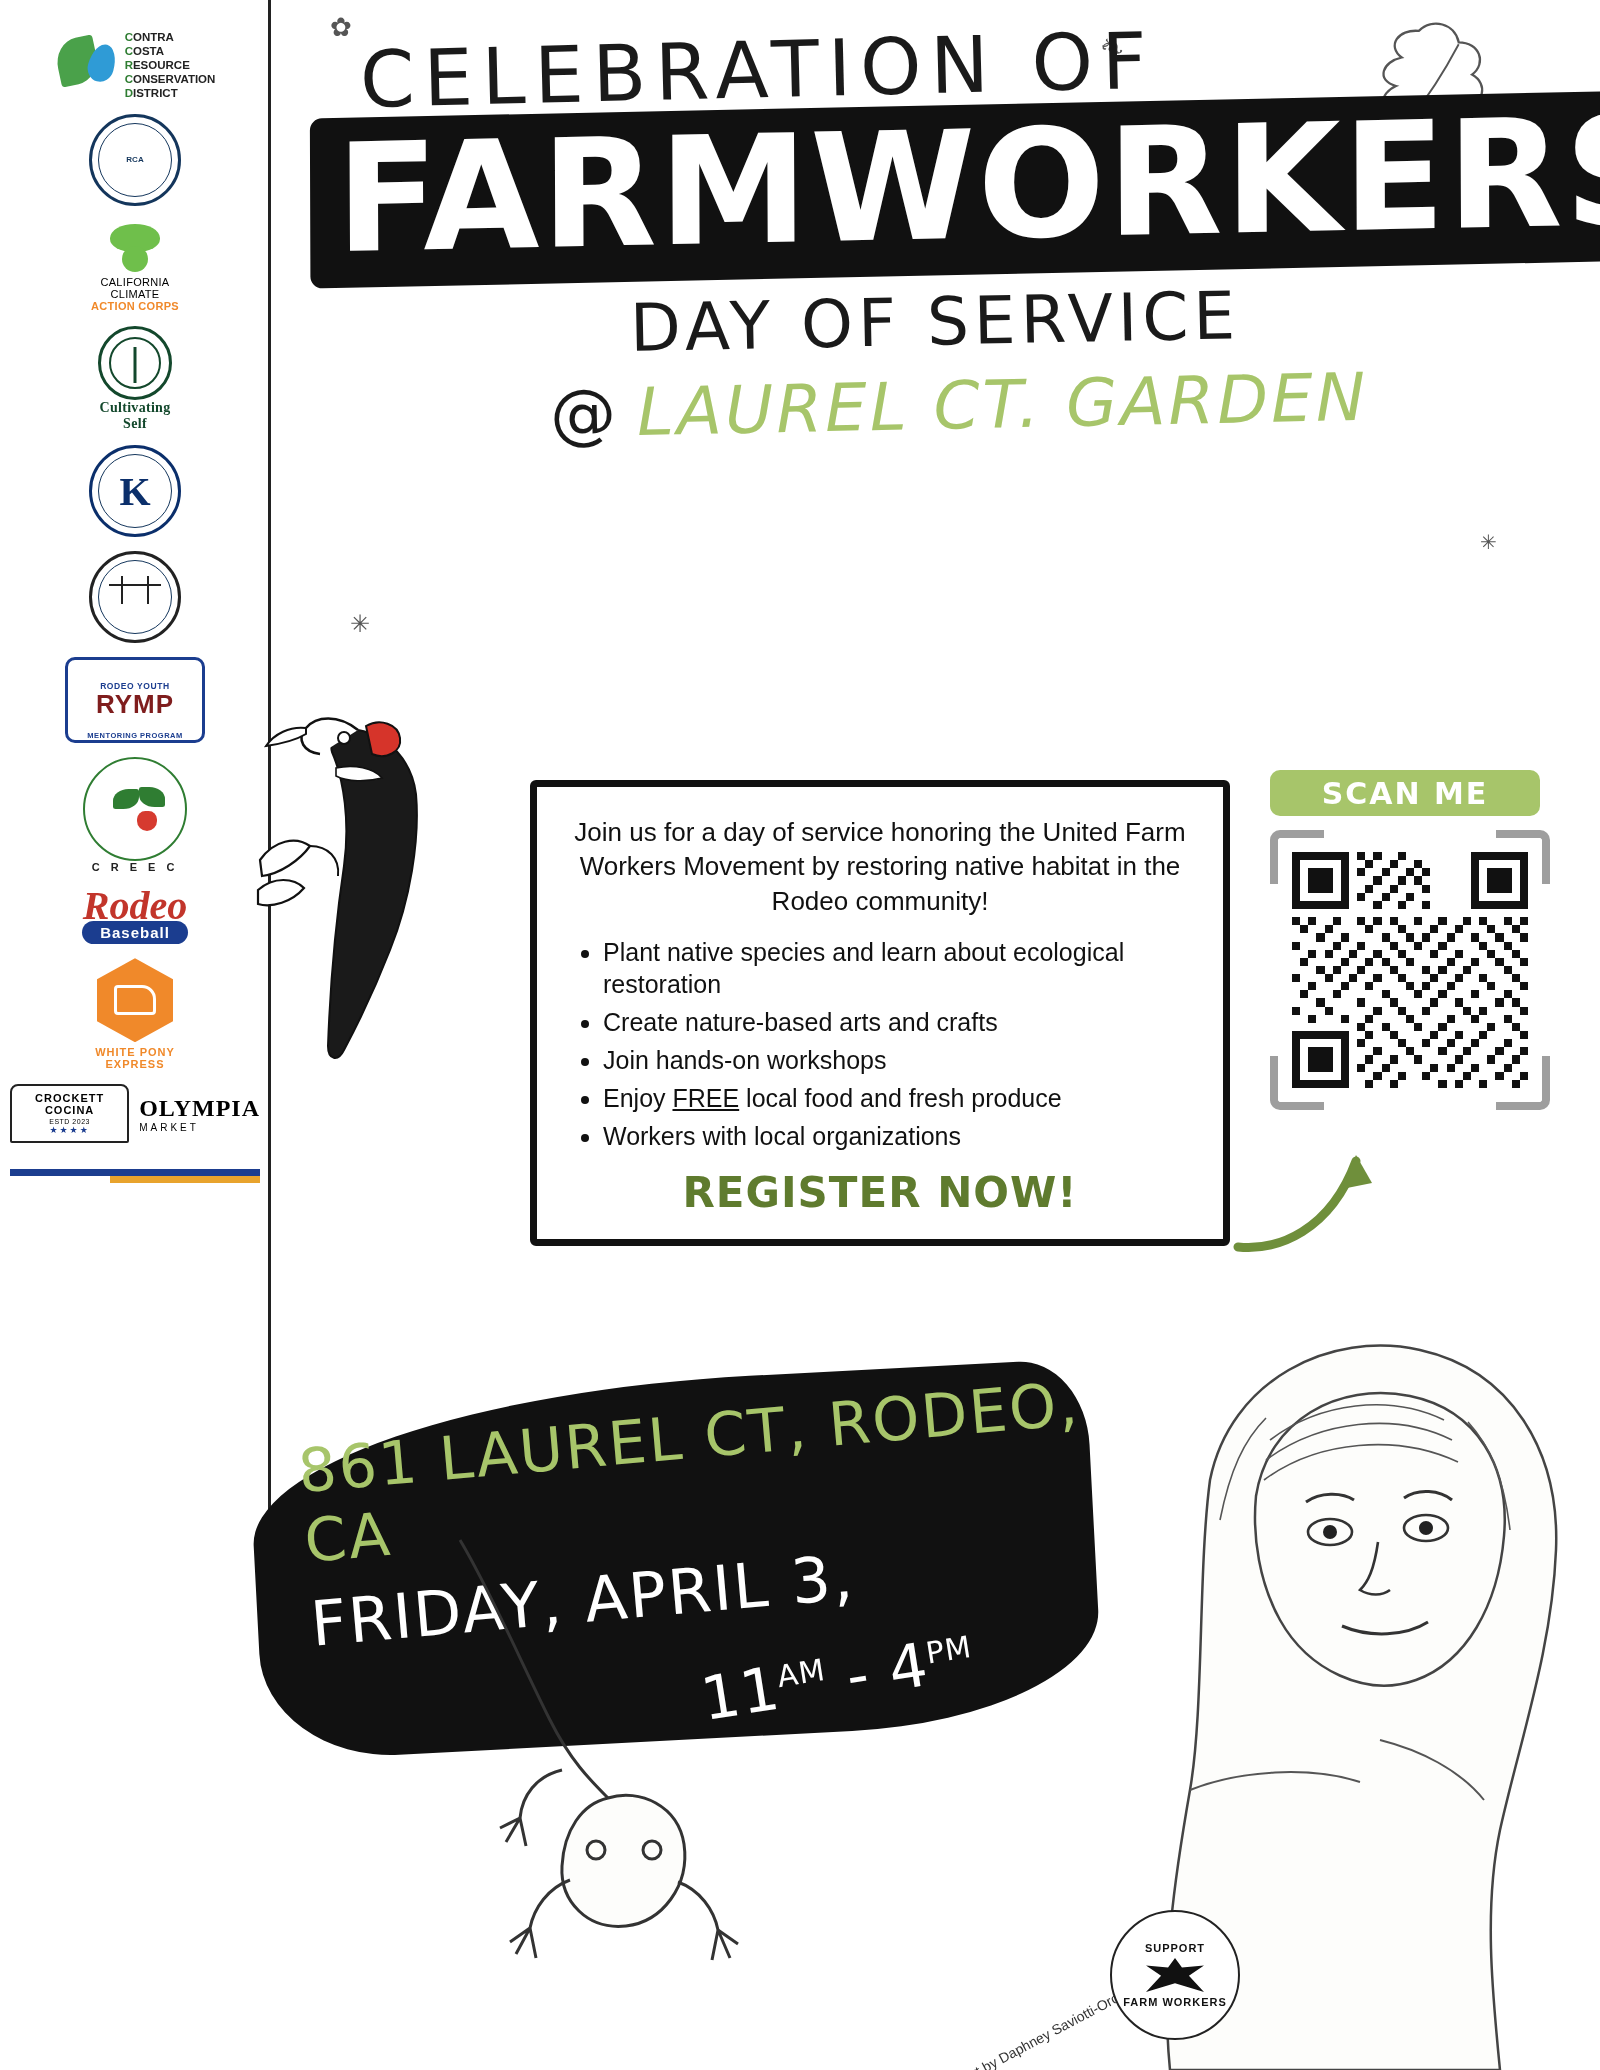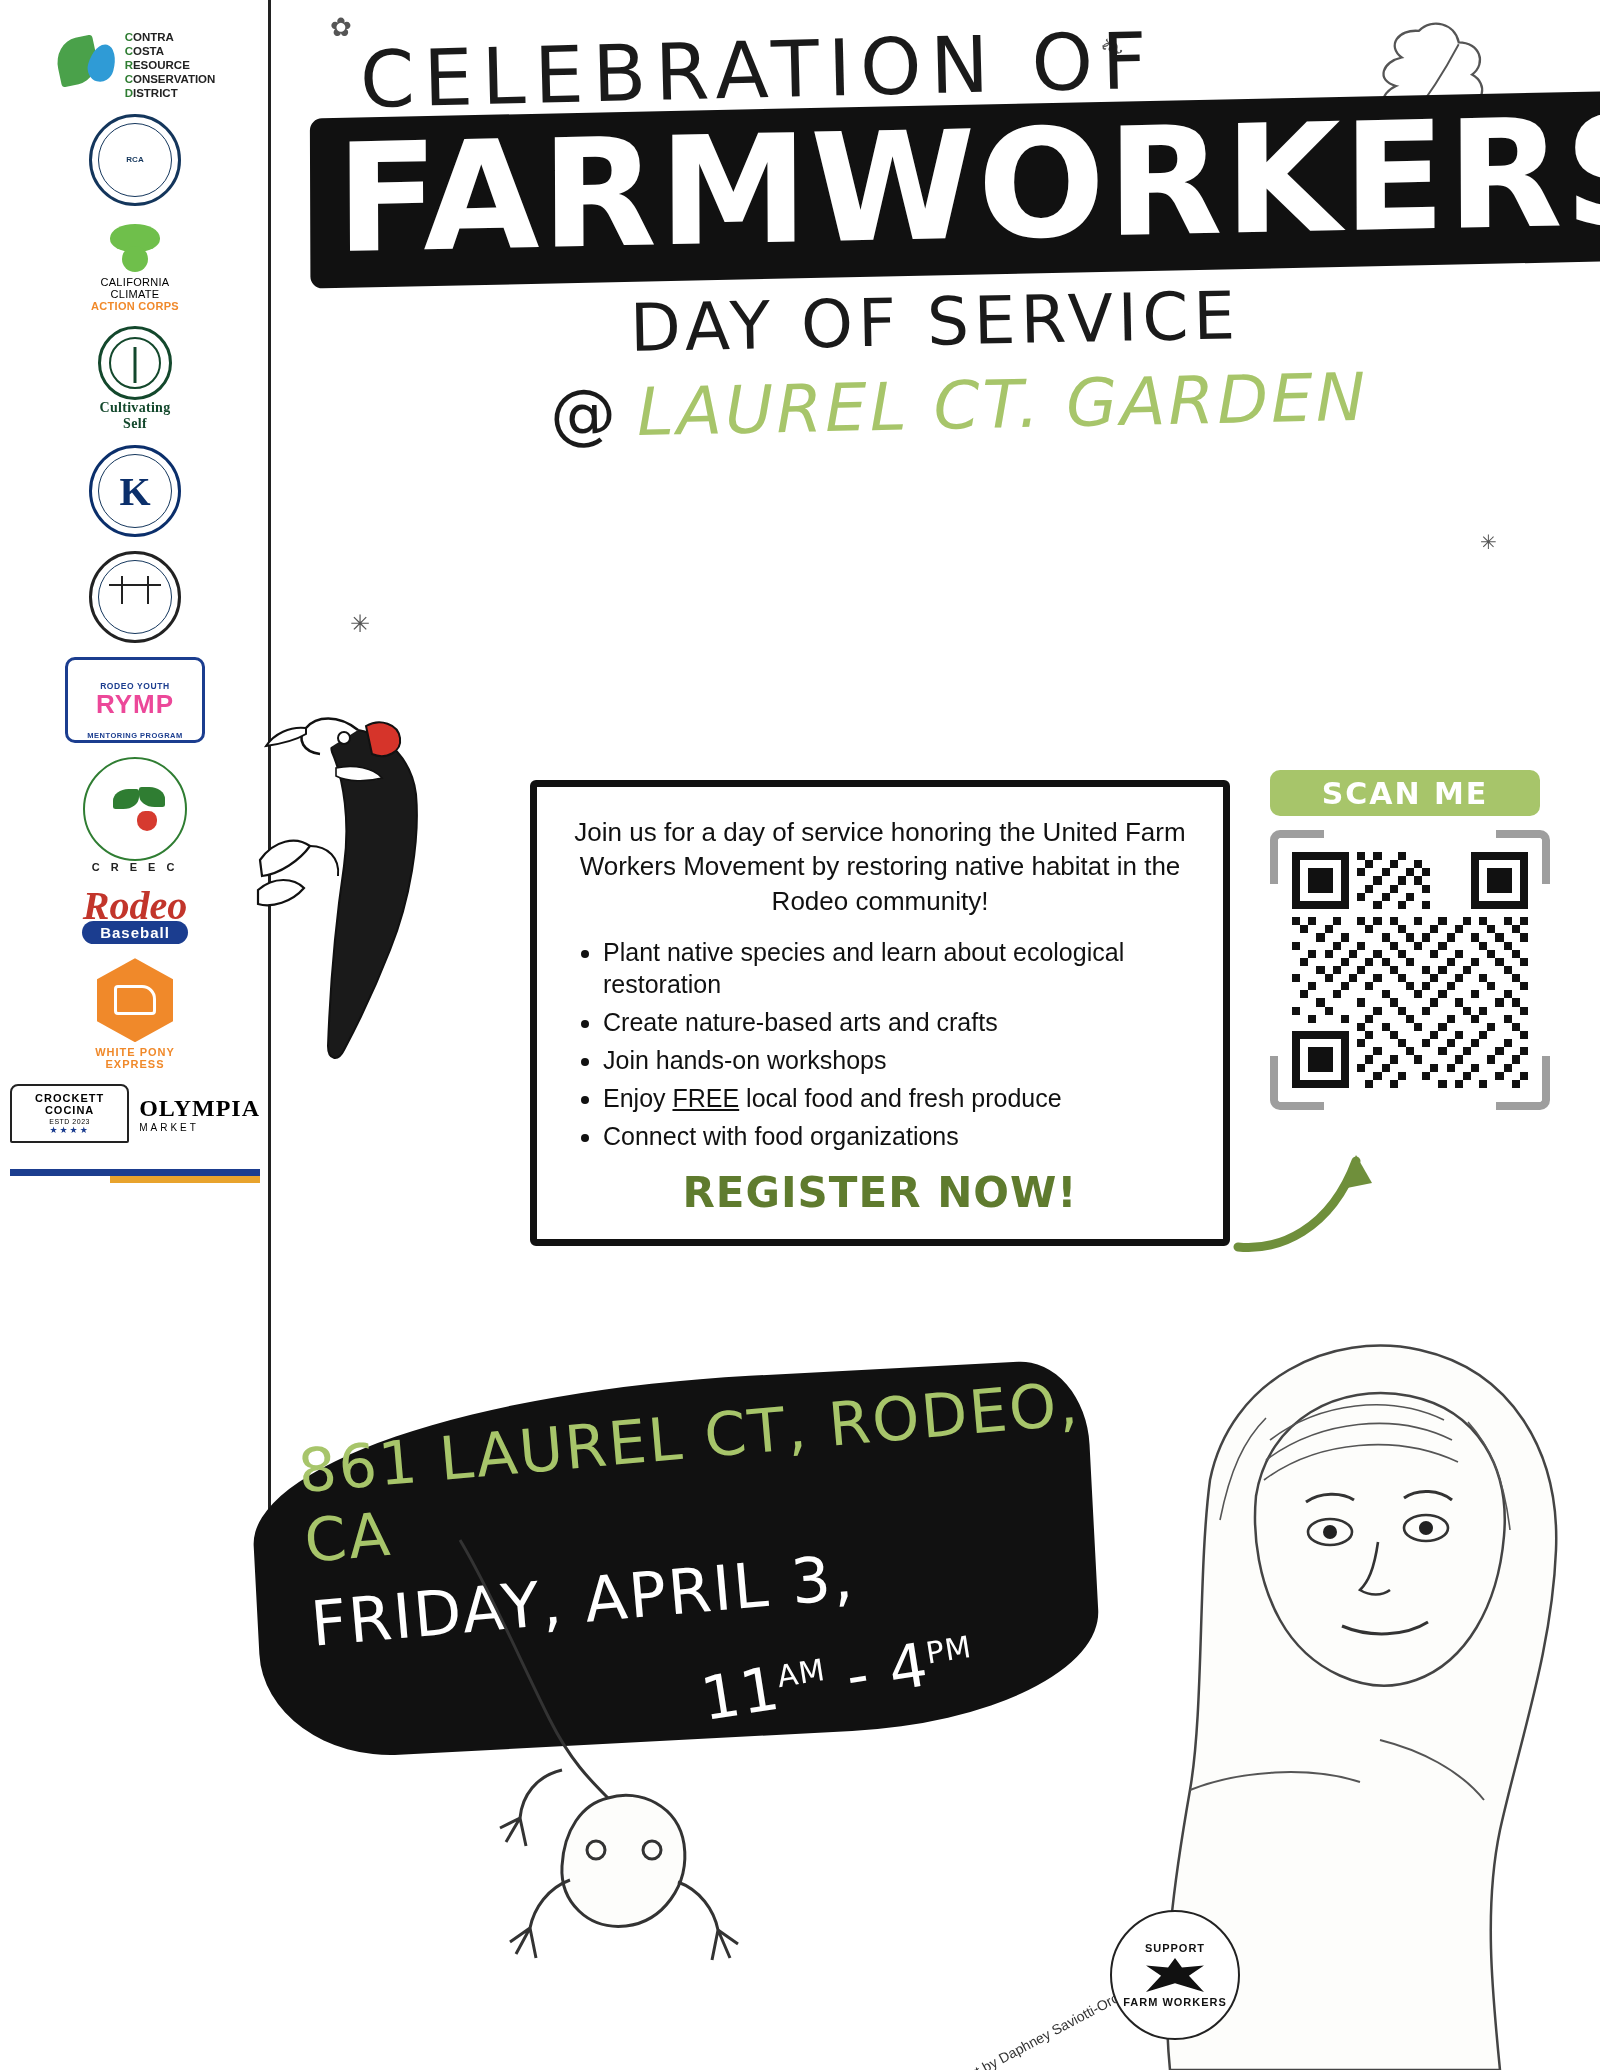--- a/index.html
+++ b/index.html
@@ -73,21 +73,21 @@
   .csat .bridge { width:52px; height:26px; border-top:2px solid #222; position:relative; }
   .csat .bridge::before, .csat .bridge::after {
     content:""; position:absolute; top:-10px; width:2px; height:28px; background:#222;
   }
   .csat .bridge::before { left:12px; }
   .csat .bridge::after { right:12px; }
 
   
   .rymp .box { width:140px; height:86px; border:3px solid #1b3d8f; border-radius:10px; display:flex; flex-direction:column; align-items:center; justify-content:flex-end; }
   .rymp .t1 { font-size:8.5px; font-weight:700; color:#1b3d8f; letter-spacing:.6px; }
-  .rymp .t2 { font-size:26px; font-weight:800; color:#ec4899; letter-spacing:1px; line-height:1; }
+  .rymp .t2 { font-size:26px; font-weight:800; color:#7f1d1d; letter-spacing:1px; line-height:1; }
   .rymp .t3 { font-size:7.5px; font-weight:700; color:#1b3d8f; letter-spacing:.5px; margin-top:14px;}
 
   
   .creec .ring { width:104px; height:104px; border-radius:50%; border:2px solid #2f7d32; position:relative; display:flex;align-items:center;justify-content:center;}
   .creec .berry { width:20px;height:20px;background:#d63a2f;border-radius:50% 50% 60% 60%; position:absolute; left:52px; top:52px;}
   .creec .lf { width:26px;height:20px;background:#2f7d32;border-radius:60% 10% 60% 10%; position:absolute; left:28px; top:30px;}
   .creec .lf2 { width:26px;height:20px;background:#2f7d32;border-radius:10% 60% 10% 60%; position:absolute; left:54px; top:28px;}
   .creec .cap { letter-spacing:4px; font-size:11px; font-weight:700; color:#222; }
 
   
@@ -401,21 +401,21 @@
     <path d="M70 156 C88 156 100 168 98 186" fill="none" stroke="#111" stroke-width="2"></path>
   </svg>
 
   <div class="infobox">
     <div class="lead">Join us for a day of service honoring the United Farm Workers Movement by restoring native habitat in the Rodeo community!</div>
     <ul>
       <li>Plant native species and learn about ecological restoration</li>
       <li>Create nature-based arts and crafts</li>
       <li>Join hands-on workshops</li>
       <li><span>Enjoy </span><u>FREE</u><span> local food and fresh produce</span></li>
-      <li>Connect with food organizations</li>
+      <li>Workers with local organizations</li>
     </ul>
     <div class="register">REGISTER NOW!</div>
   </div>
 
   <div class="qr-zone">
     <div class="scan-pill">SCAN ME</div>
     <div class="qr-frame">
       <div class="qr-corner tl"></div>
       <div class="qr-corner tr"></div>
       <div class="qr-corner bl"></div>

